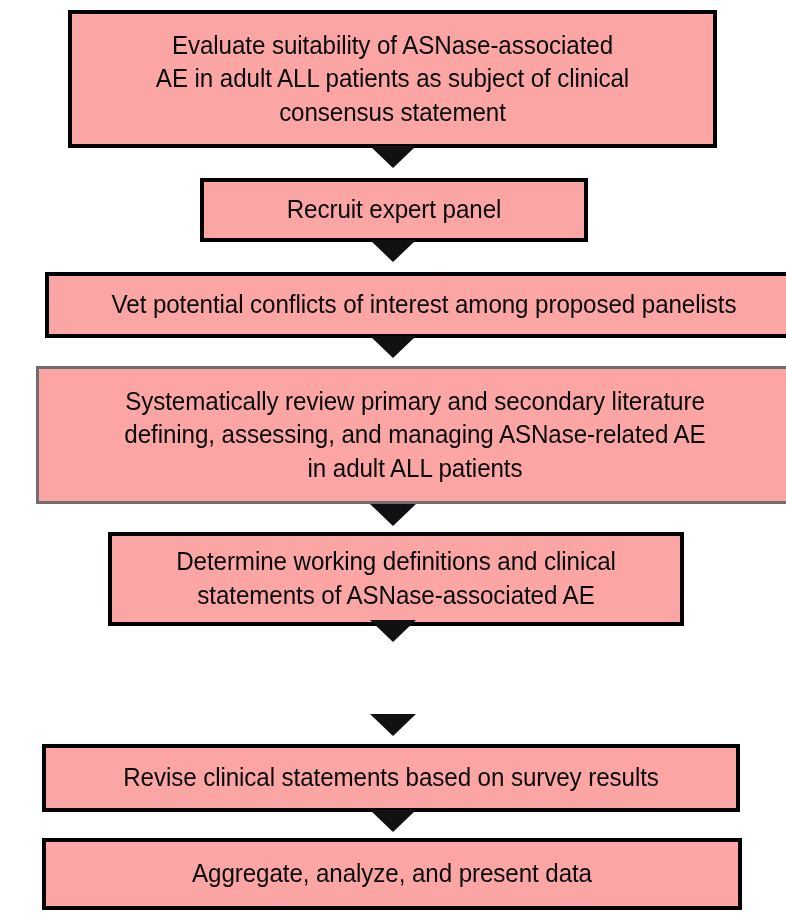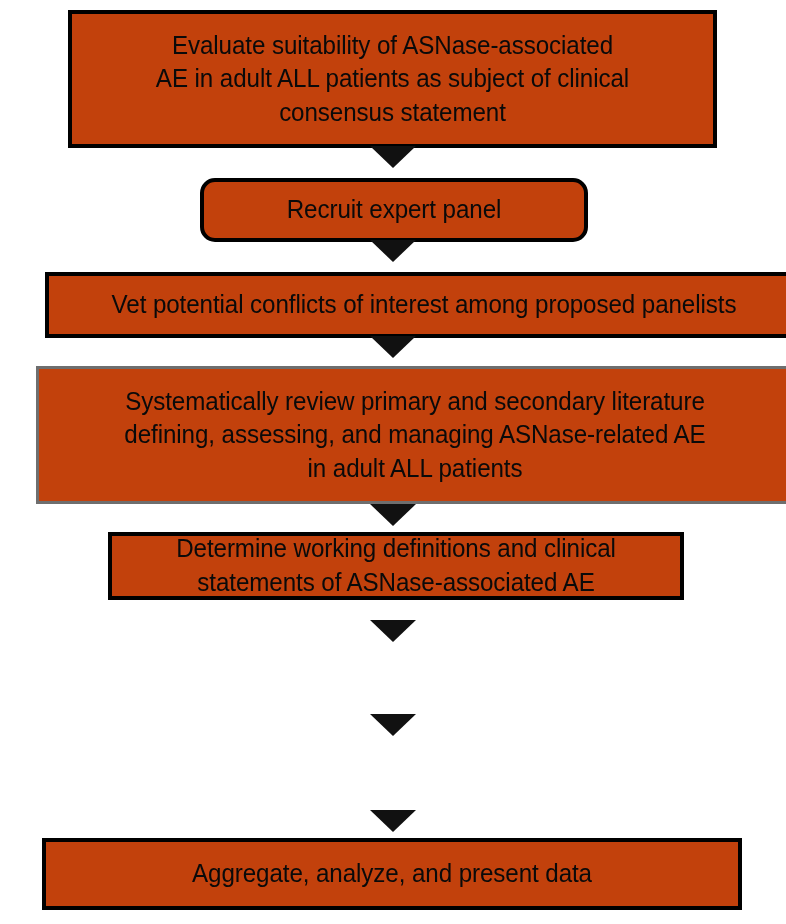--- a/index.html
+++ b/index.html
@@ -20,21 +20,21 @@
     width: 786px;
     height: 924px;
     overflow: hidden;
     background: #ffffff;
   }
 
   
   .node {
     position: absolute;
     box-sizing: border-box;
-    background: #c2410c;
+    background: #fca5a5;
     border: 4px solid #000000;
     display: flex;
     align-items: center;
     z-index: 1;
   }
   .node.gray {
     border-color: #6e6e6e;
     border-width: 3px;
     margin-left: 22px;
   }
@@ -72,50 +72,53 @@
 <div id="flowchart">
 
   <div class="node" style="left: 68px; top: 10px; width: 649px; height: 138px; border-color: rgb(0, 0, 0);">
     <span class="node-label">Evaluate suitability of ASNase-associated
 AE  in adult ALL patients as subject of clinical
 consensus statement</span>
   </div>
 
   <div class="arrow" style="left: 370px; top: 146px; border-top-color: rgb(17, 17, 17);"></div>
 
-  <div class="node" style="left: 200px; top: 178px; width: 388px; height: 64px; border-color: rgb(0, 0, 0); border-radius: 15px;">
+  <div class="node" style="left: 200px; top: 178px; width: 388px; height: 64px; border-color: rgb(0, 0, 0);">
     <span class="node-label">Recruit expert panel</span>
   </div>
 
   <div class="arrow" style="left: 370px; top: 240px; border-top-color: rgb(17, 17, 17);"></div>
 
   <div class="node" style="left: 14px; top: 272px; width: 758px; height: 66px; border-color: rgb(0, 0, 0); margin-left: 31px;">
     <span class="node-label">Vet potential conflicts of interest among proposed panelists</span>
   </div>
 
   <div class="arrow" style="left: 370px; top: 336px; border-top-color: rgb(17, 17, 17);"></div>
 
   <div class="node gray" style="left: 14px; top: 366px; width: 758px; height: 138px; border-color: rgb(110, 110, 110);">
     <span class="node-label">Systematically review primary and secondary literature
 defining, assessing, and managing ASNase-related AE
 in adult ALL patients</span>
   </div>
 
   <div class="arrow" style="left: 370px; top: 504px; border-top-color: rgb(17, 17, 17);"></div>
 
-  <div class="node" style="left: 108px; top: 532px; width: 576px; height: 68px; border-color: rgb(0, 0, 0);">
+  <div class="node" style="left: 108px; top: 532px; width: 576px; height: 94px; border-color: rgb(0, 0, 0);">
     <span class="node-label">Determine working definitions and clinical
 statements of ASNase-associated AE</span>
   </div>
 
   <div class="arrow" style="left: 370px; top: 620px; border-top-color: rgb(17, 17, 17);"></div>
 
 
   <div class="arrow" style="left: 370px; top: 714px; border-top-color: rgb(17, 17, 17);"></div>
 
+  <div class="node" style="left: 42px; top: 744px; width: 698px; height: 68px; border-color: rgb(0, 0, 0);">
+    <span class="node-label">Revise clinical statements based on survey results</span>
+  </div>
 
   <div class="arrow" style="left: 370px; top: 810px; border-top-color: rgb(17, 17, 17);"></div>
 
   <div class="node" style="left: 42px; top: 838px; width: 700px; height: 72px; border-color: rgb(0, 0, 0);">
     <span class="node-label">Aggregate, analyze, and present data</span>
   </div>
 
 </div>
 
 </body></html>

